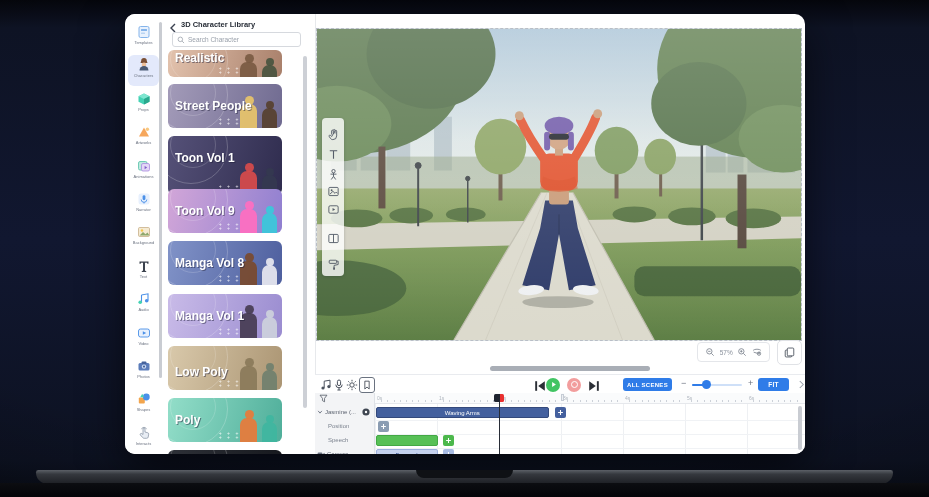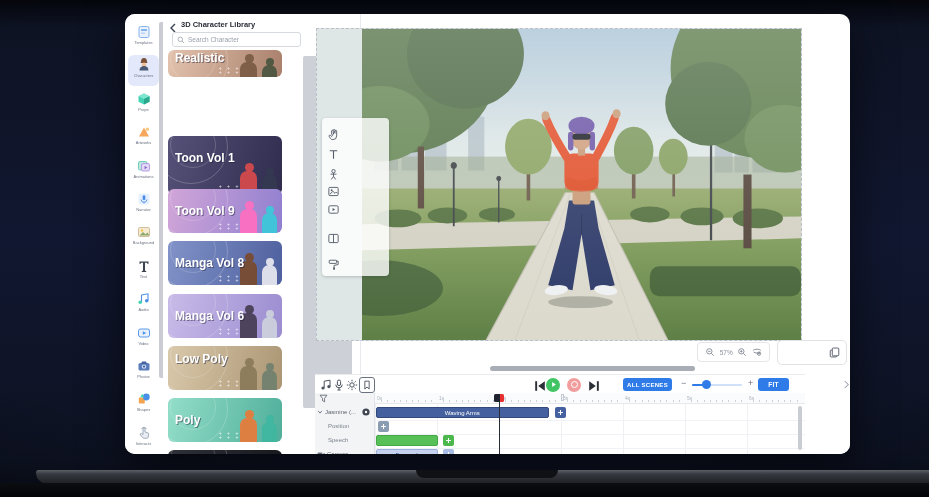--- a/index.html
+++ b/index.html
@@ -1,19 +1,19 @@
 <!DOCTYPE html>
 <html><head>
 <meta charset="utf-8">
 <style>
   html,body{margin:0;padding:0;background:#000;}
   .stage{position:relative;width:929px;height:497px;overflow:hidden;
     background:linear-gradient(180deg,#05060c 0px,#0e1324 28px,#111730 240px,#0d1222 460px,#090c16 497px);
     font-family:"Liberation Sans",sans-serif;}
-  .abs{position:absolute;padding-left:45px;}
+  .abs{position:absolute;}
   .vign{left:0;top:0;right:0;bottom:0;background:radial-gradient(120% 95% at 50% 42%,rgba(0,0,0,0) 55%,rgba(0,0,0,.5) 100%);}
   
   .base{left:36px;top:470px;width:857px;height:14px;border-radius:3px 3px 14px 14px;
     background:linear-gradient(180deg,#5c6067,#35383e 30%,#1d1f24 100%);}
   .notch{left:416px;top:470px;width:97px;height:8px;background:#0f1115;border-radius:0 0 10px 10px;}
   .basefoot{left:0;top:483px;width:929px;height:14px;background:linear-gradient(180deg,#0c0d11,#030408);}
   
   .win{left:125px;top:14px;width:680px;height:440px;background:#fff;border-radius:10px;overflow:hidden;
     box-shadow:0 16px 44px rgba(0,0,0,.6);}
   
@@ -269,20 +269,29 @@
       <div class="cards" id="card-list">
           <div class="card" style="top: 36px; height: 27px; background: linear-gradient(105deg, rgb(227, 195, 174), rgb(168, 127, 106));">
             <span class="fig" style="right:25px;bottom:0;width:17px;height:14.850000000000001px;background:#7a5a42"></span>
             <span class="fhead" style="right:28px;bottom:13.850000000000001px;width:9px;height:9px;background:#7a5a42"></span>
             <span class="fig" style="right:5px;bottom:0;width:15px;height:12.42px;background:#49543f"></span>
             <span class="fhead" style="right:8px;bottom:11.42px;width:8px;height:8px;background:#49543f"></span>
             <div class="card-lb" style="top:1px">Realistic</div>
             <div class="spark">+ + +
 + + +</div>
           </div>
+          <div class="card" style="top: 70px; height: 44px; background: linear-gradient(105deg, rgb(163, 155, 185), rgb(111, 106, 144));">
+            <span class="fig" style="right:25px;bottom:0;width:17px;height:24.200000000000003px;background:#e8c46a"></span>
+            <span class="fhead" style="right:28px;bottom:23.200000000000003px;width:9px;height:9px;background:#e8c46a"></span>
+            <span class="fig" style="right:5px;bottom:0;width:15px;height:20.240000000000002px;background:#57402f"></span>
+            <span class="fhead" style="right:8px;bottom:19.240000000000002px;width:8px;height:8px;background:#57402f"></span>
+            <div class="card-lb" style="top:15px">Street People</div>
+            <div class="spark">+ + +
++ + +</div>
+          </div>
           <div class="card" style="top: 122.4px; height: 59px; background: linear-gradient(105deg, rgb(85, 81, 120), rgb(47, 44, 78));">
             <span class="fig" style="right:25px;bottom:0;width:17px;height:24.200000000000003px;background:#d84b4b"></span>
             <span class="fhead" style="right:28px;bottom:23.200000000000003px;width:9px;height:9px;background:#d84b4b"></span>
             <span class="fig" style="right:5px;bottom:0;width:15px;height:20.240000000000002px;background:#343850"></span>
             <span class="fhead" style="right:8px;bottom:19.240000000000002px;width:8px;height:8px;background:#343850"></span>
             <div class="card-lb" style="top:15px">Toon Vol 1</div>
             <div class="spark">+ + +
 + + +</div>
           </div>
           <div class="card" style="top: 174.8px; height: 44px; background: linear-gradient(105deg, rgb(210, 166, 216), rgb(143, 127, 208));">
@@ -301,30 +310,30 @@
             <span class="fhead" style="right:8px;bottom:19.240000000000002px;width:8px;height:8px;background:#e8e8f0"></span>
             <div class="card-lb" style="top:15px">Manga Vol 8</div>
             <div class="spark">+ + +
 + + +</div>
           </div>
           <div class="card" style="top: 279.6px; height: 44px; background: linear-gradient(105deg, rgb(201, 187, 232), rgb(154, 140, 208));">
             <span class="fig" style="right:25px;bottom:0;width:17px;height:24.200000000000003px;background:#463c52"></span>
             <span class="fhead" style="right:28px;bottom:23.200000000000003px;width:9px;height:9px;background:#463c52"></span>
             <span class="fig" style="right:5px;bottom:0;width:15px;height:20.240000000000002px;background:#cdd1dc"></span>
             <span class="fhead" style="right:8px;bottom:19.240000000000002px;width:8px;height:8px;background:#cdd1dc"></span>
-            <div class="card-lb" style="top:15px">Manga Vol 6</div>
+            <div class="card-lb" style="top:15px">Manga Vol 1</div>
             <div class="spark">+ + +
 + + +</div>
           </div>
           <div class="card" style="top: 332px; height: 44px; background: linear-gradient(105deg, rgb(217, 201, 171), rgb(171, 149, 115));">
             <span class="fig" style="right:25px;bottom:0;width:17px;height:24.200000000000003px;background:#8a7a5a"></span>
             <span class="fhead" style="right:28px;bottom:23.200000000000003px;width:9px;height:9px;background:#8a7a5a"></span>
             <span class="fig" style="right:5px;bottom:0;width:15px;height:20.240000000000002px;background:#70806e"></span>
             <span class="fhead" style="right:8px;bottom:19.240000000000002px;width:8px;height:8px;background:#70806e"></span>
-            <div class="card-lb" style="top:6px">Low Poly</div>
+            <div class="card-lb" style="top:19px">Low Poly</div>
             <div class="spark">+ + +
 + + +</div>
           </div>
           <div class="card" style="top: 384.4px; height: 44px; background: linear-gradient(105deg, rgb(147, 222, 201), rgb(79, 174, 154));">
             <span class="fig" style="right:25px;bottom:0;width:17px;height:24.200000000000003px;background:#e87a3a"></span>
             <span class="fhead" style="right:28px;bottom:23.200000000000003px;width:9px;height:9px;background:#e87a3a"></span>
             <span class="fig" style="right:5px;bottom:0;width:15px;height:20.240000000000002px;background:#3fb6a0"></span>
             <span class="fhead" style="right:8px;bottom:19.240000000000002px;width:8px;height:8px;background:#3fb6a0"></span>
             <div class="card-lb" style="top:15px">Poly</div>
             <div class="spark">+ + +

